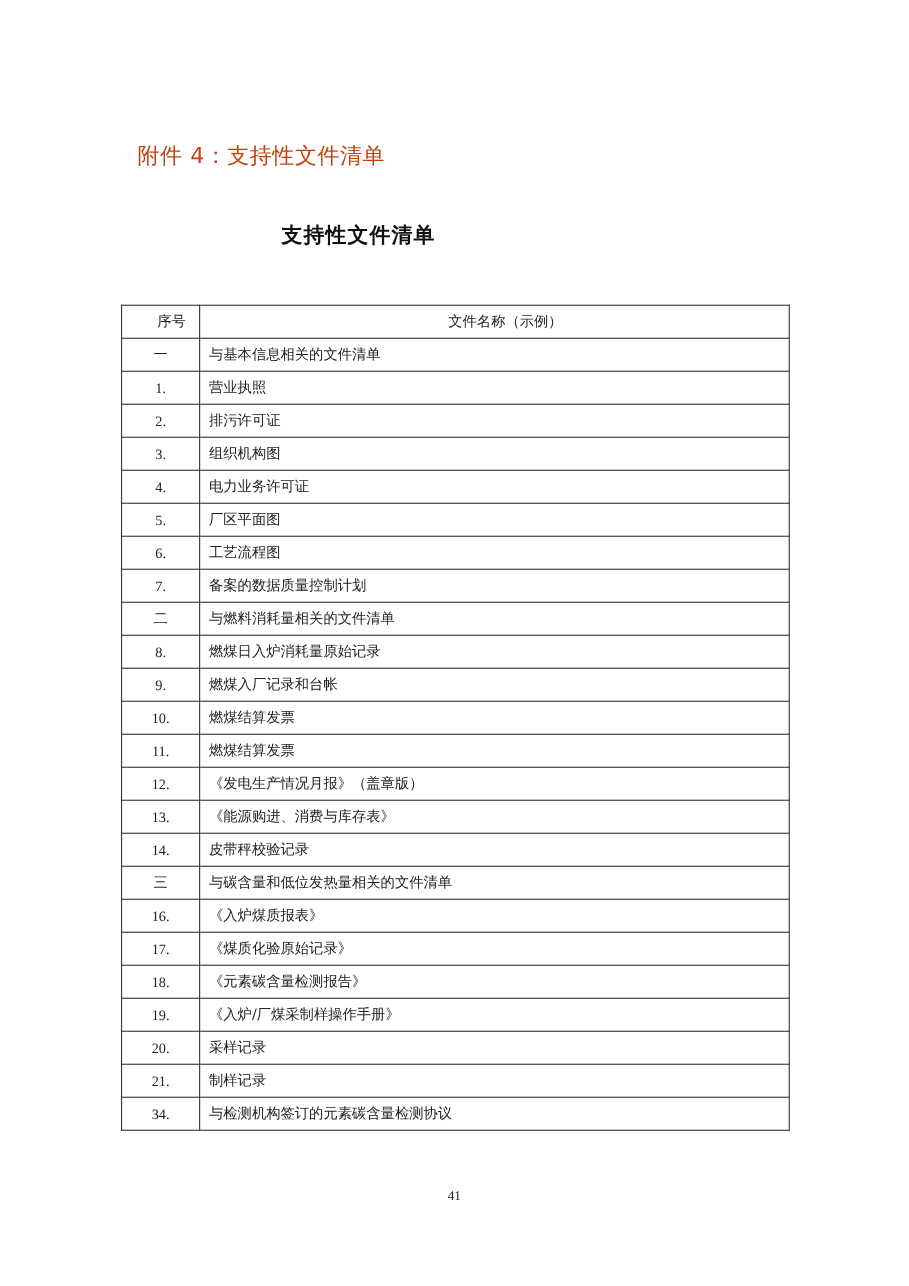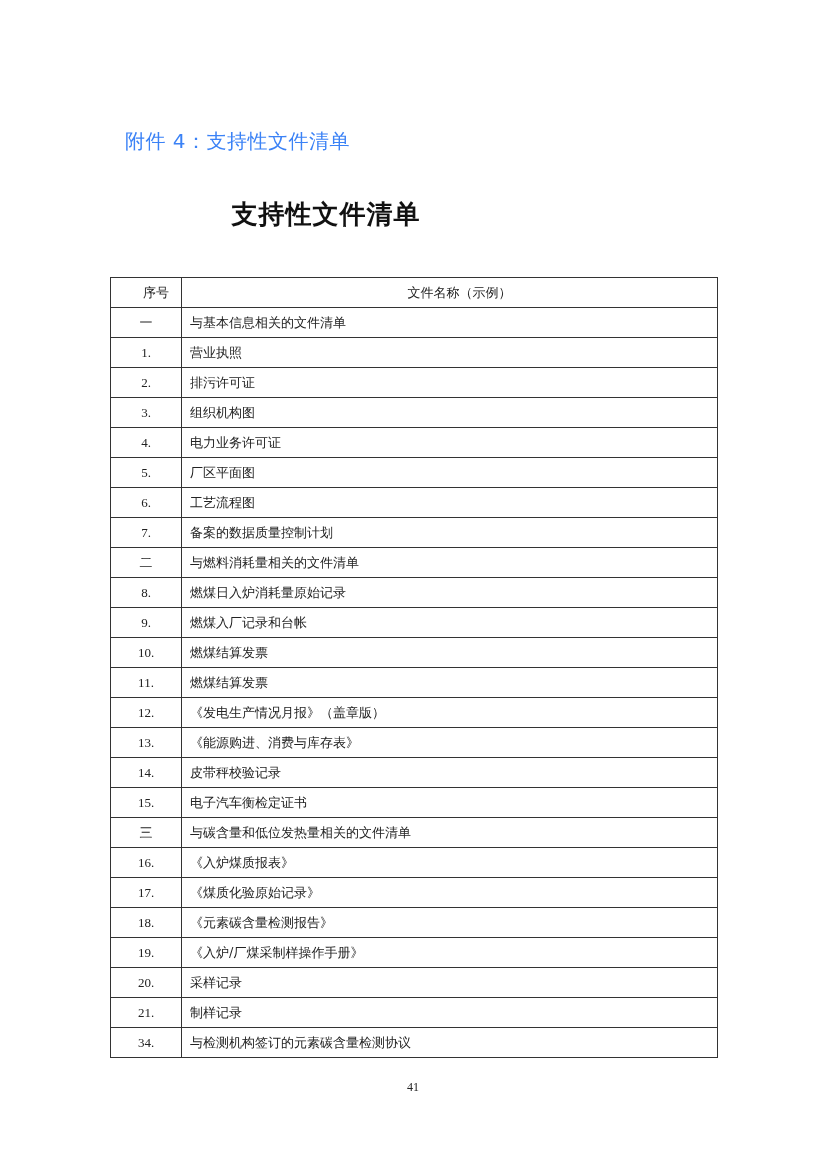--- a/index.html
+++ b/index.html
@@ -15,32 +15,32 @@
       color: #111;
       font-family: "DejaVu Sans", "Liberation Sans", sans-serif;
     }
     .attachment-heading {
       position: absolute;
       left: 125px;
       top: 128px;
       font-size: 20px;
       line-height: 26px;
       letter-spacing: 0.5px;
-      color: #3b82f6;
+      color: #c2410c;
       white-space: nowrap;
     }
     .doc-title {
       position: absolute;
       left: 0;
       width: 652px;
       top: 200px;
       text-align: center;
       font-family: "DejaVu Serif", "Liberation Serif", serif;
       font-weight: bold;
-      font-size: 26px;
+      font-size: 19px;
       line-height: 28px;
       letter-spacing: 1px;
       color: #111;
     }
     .doc-table {
       position: absolute;
       left: 110px;
       top: 277px;
       width: 607px;
       border-collapse: collapse;
@@ -167,24 +167,20 @@
         <td class="name">《发电生产情况月报》（盖章版）</td>
       </tr>
       <tr class="item">
         <td class="no">13.</td>
         <td class="name">《能源购进、消费与库存表》</td>
       </tr>
       <tr class="item">
         <td class="no">14.</td>
         <td class="name">皮带秤校验记录</td>
       </tr>
-      <tr class="item">
-        <td class="no">15.</td>
-        <td class="name">电子汽车衡检定证书</td>
-      </tr>
       <tr class="section">
         <td class="no">三</td>
         <td class="name">与碳含量和低位发热量相关的文件清单</td>
       </tr>
       <tr class="item">
         <td class="no">16.</td>
         <td class="name">《入炉煤质报表》</td>
       </tr>
       <tr class="item">
         <td class="no">17.</td>

